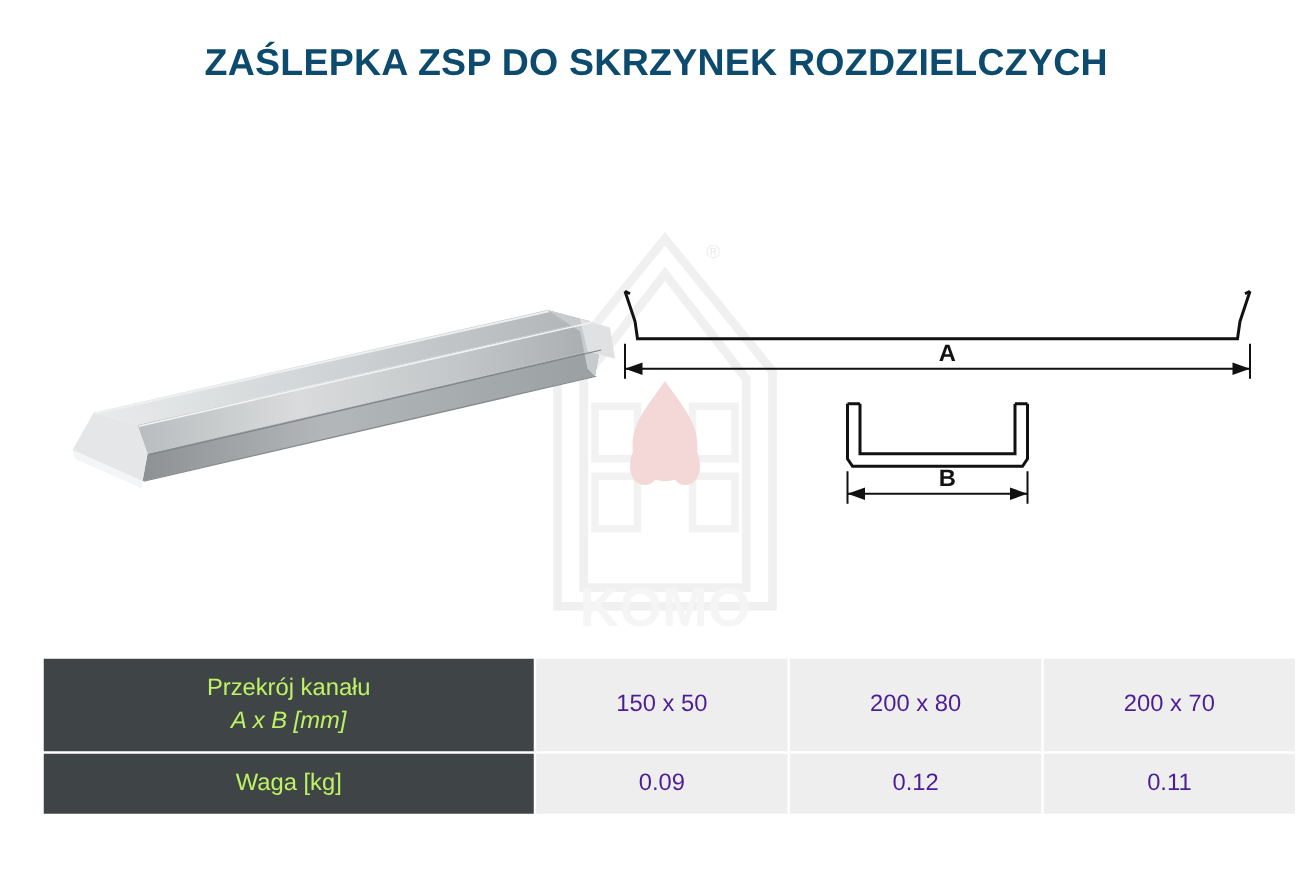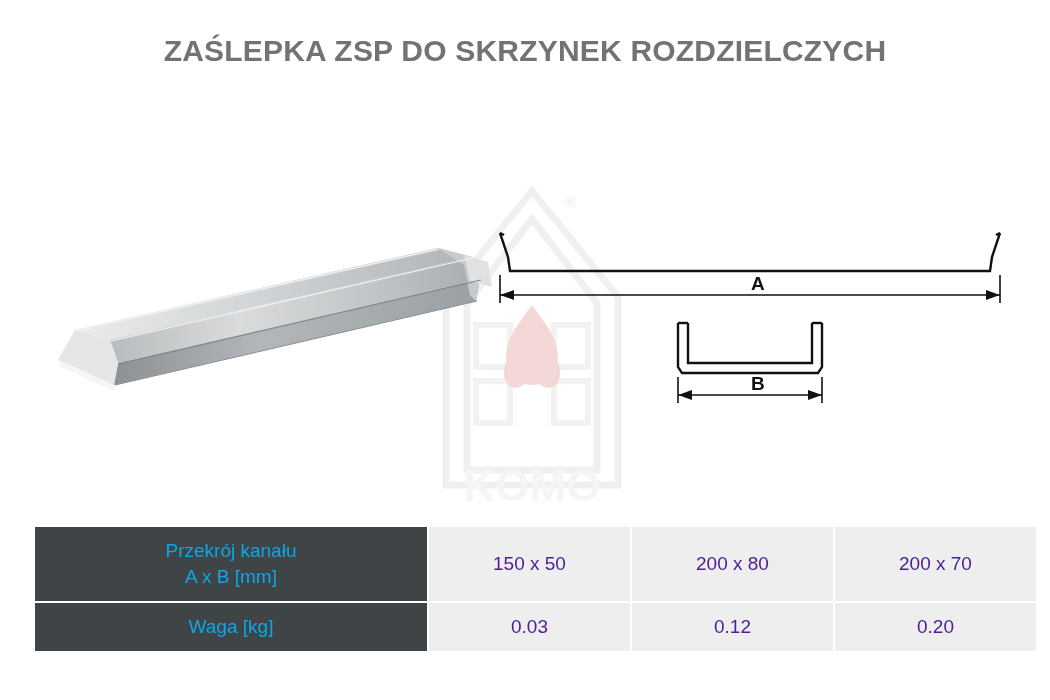--- a/index.html
+++ b/index.html
@@ -24,21 +24,21 @@
   
   .title {
     position: absolute;
     top: 34px;
     left: 0;
     width: 1050px;
     text-align: center;
     font-size: 30px;
     font-weight: bold;
     letter-spacing: 0.2px;
-    color: #737373;
+    color: #0c4a6e;
   }
 
   
   .watermark {
     position: absolute;
     left: 432px;
     top: 185px;
     width: 200px;
     height: 320px;
     opacity: 0.5;
@@ -84,33 +84,33 @@
   .table td {
     border: 2px solid #ffffff;
     text-align: center;
     vertical-align: middle;
     font-size: 19px;
     color: #4c1d95;
     padding: 0;
   }
   .table .head-cell {
     background: #3f4547;
-    color: #0ea5e9;
+    color: #bef264;
     width: 380px;
     font-size: 19px;
     line-height: 1.35;
     padding: 9px 6px;
   }
   .table .val-cell {
     background: #eeeeee;
     width: 201px;
     height: 48px;
   }
   .table tr.row-head .val-cell { height: 74px; }
-  .nowrap { white-space: nowrap; }
+  .nowrap { white-space: nowrap; font-style: italic; }
 </style>
 </head>
 <body>
 
 <div class="page">
 
   <div class="title">ZAŚLEPKA ZSP DO SKRZYNEK ROZDZIELCZYCH</div>
 
   <div class="watermark">
     <svg width="200" height="320" viewBox="0 0 200 320" xmlns="http://www.w3.org/2000/svg">
@@ -220,20 +220,20 @@
         <td class="head-cell">
           <div>Przekrój kanału</div>
           <div class="nowrap">A x B [mm]</div>
         </td>
         <td class="val-cell">150 x 50</td>
         <td class="val-cell">200 x 80</td>
         <td class="val-cell">200 x 70</td>
       </tr>
       <tr>
         <td class="head-cell">Waga [kg]</td>
-        <td class="val-cell">0.03</td>
+        <td class="val-cell">0.09</td>
         <td class="val-cell">0.12</td>
-        <td class="val-cell">0.20</td>
+        <td class="val-cell">0.11</td>
       </tr>
     </tbody>
   </table>
 
 </div>
 
 </body></html>

